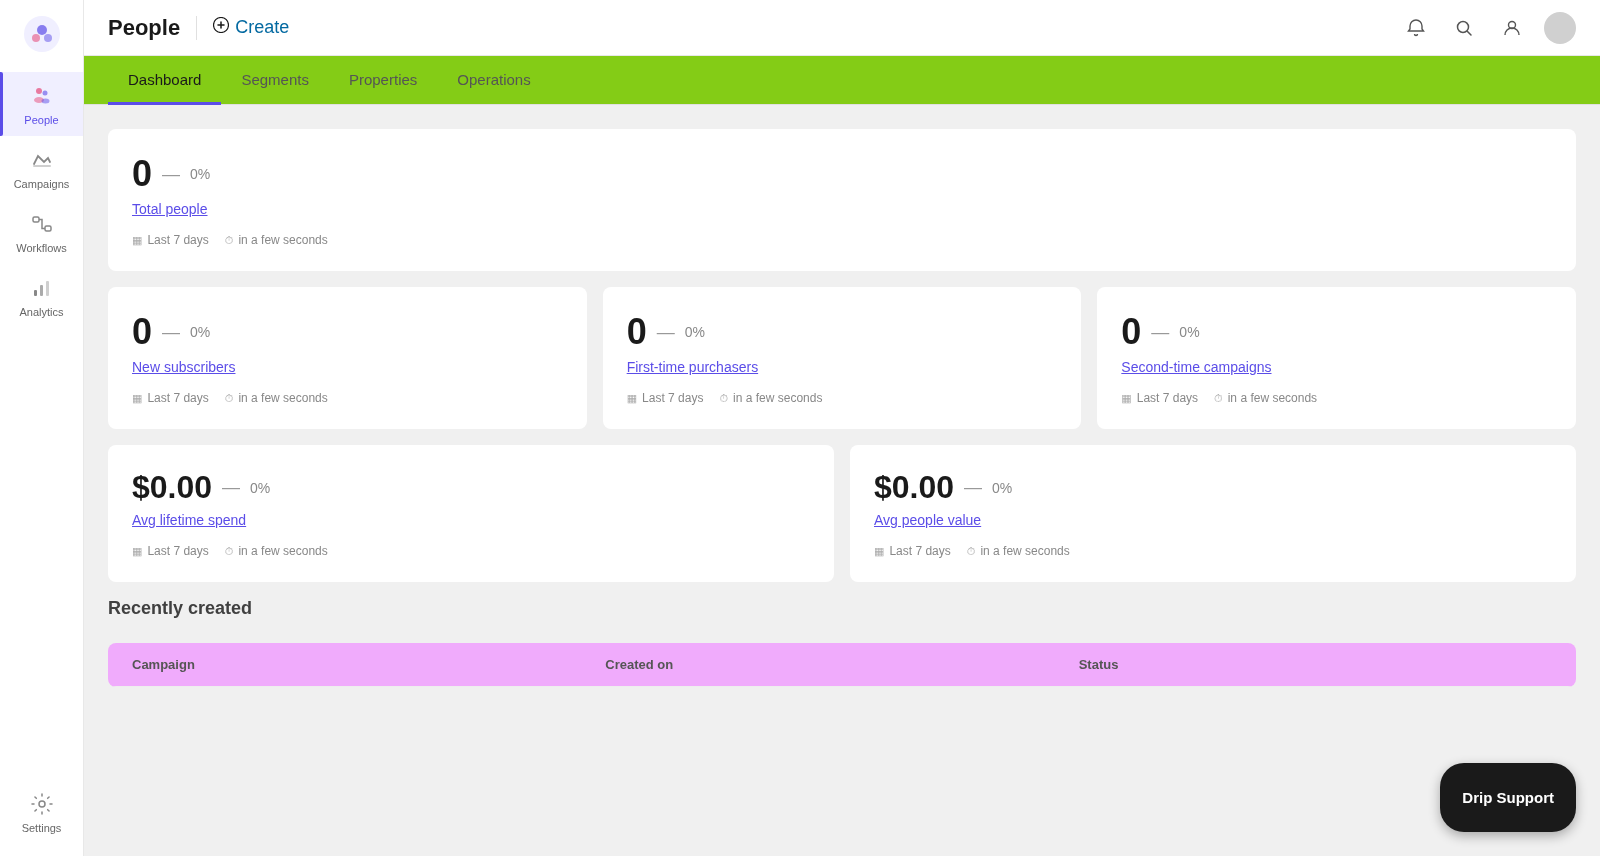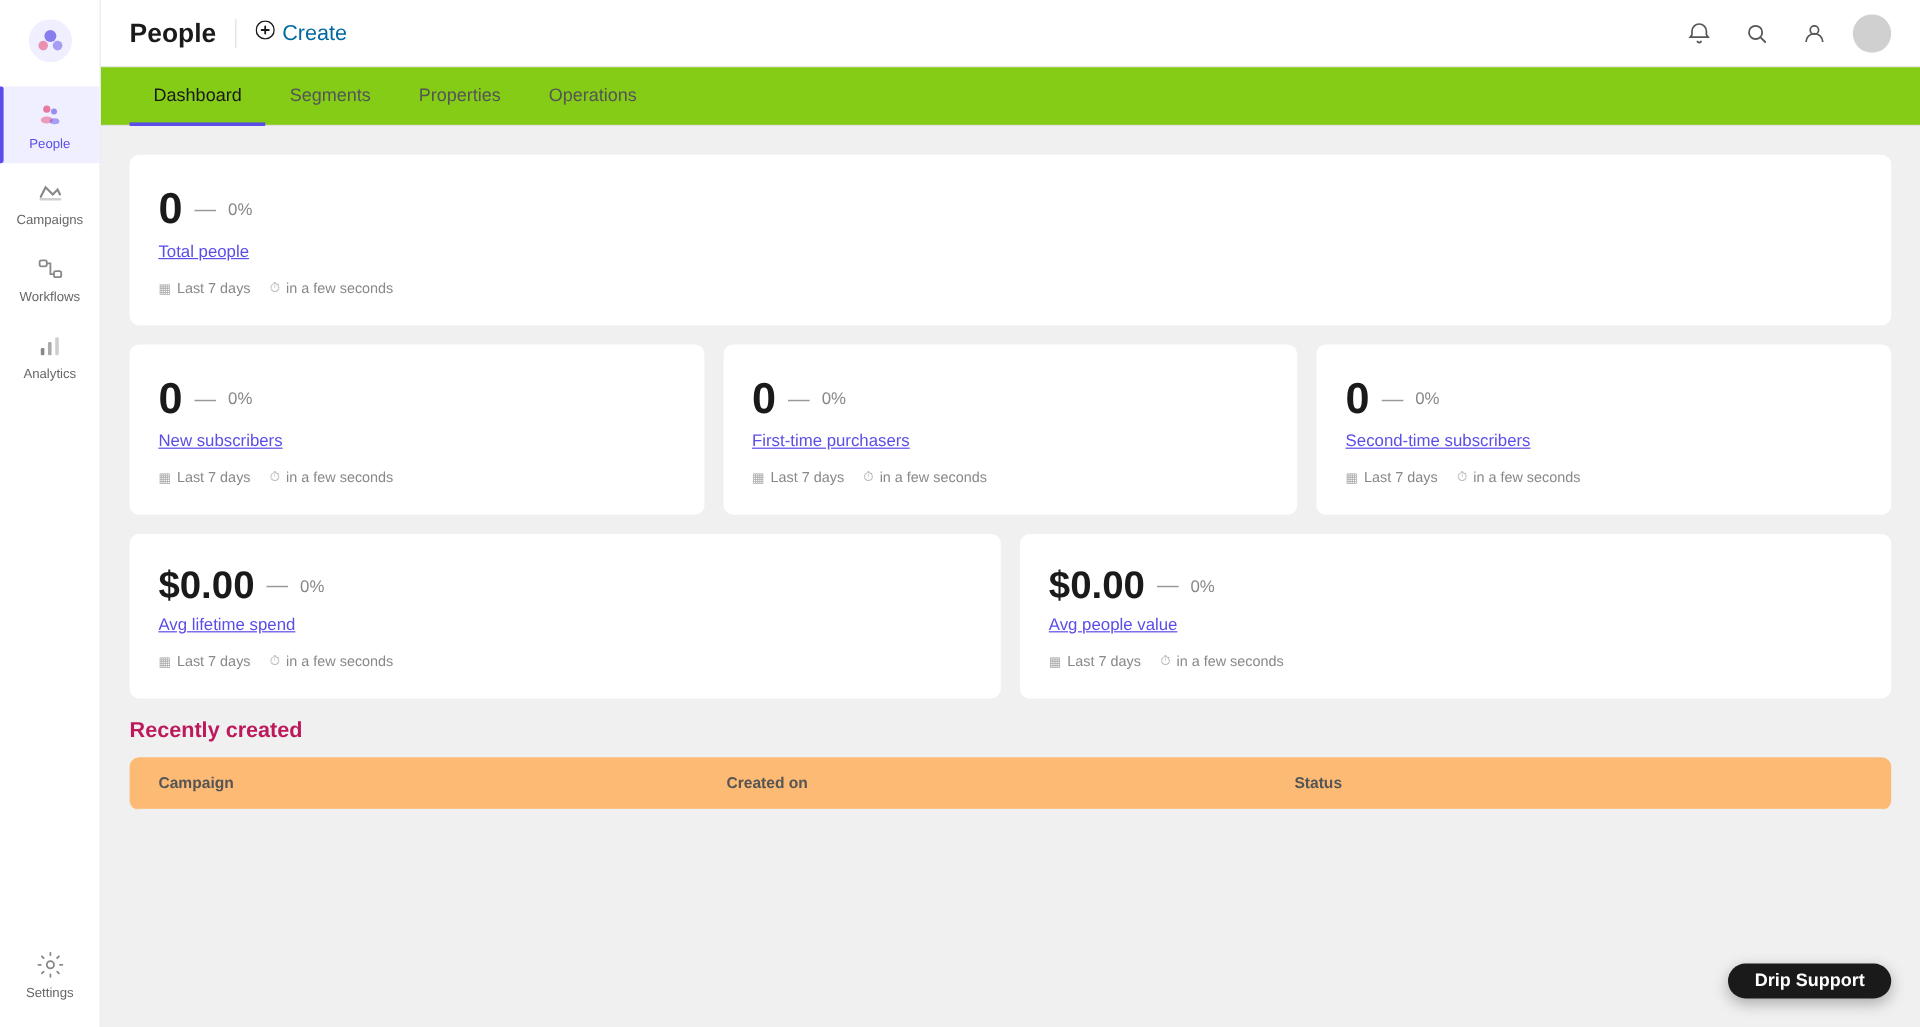--- a/index.html
+++ b/index.html
@@ -223,25 +223,25 @@
       margin-bottom: 16px;
     }
     .cards-row-3 { grid-template-columns: 1fr 1fr 1fr; }
     .cards-row-2 { grid-template-columns: 1fr 1fr; }
     .mb-16 { margin-bottom: 16px; }
 
     
     .section-title {
       font-size: 18px;
       font-weight: 700;
-      color: #be185d;
-      margin-bottom: 12px;
+      color: #404040;
+      margin-bottom: 24px;
     }
     .table-container {
-      background: #fdba74;
+      background: #f0abfc;
       border-radius: 8px;
       overflow: hidden;
     }
     .table-header {
       display: grid;
       grid-template-columns: 1fr 1fr 1fr;
       padding: 14px 24px;
       border-bottom: 1px solid #eee;
     }
     .table-header-cell {
@@ -264,21 +264,21 @@
 
     
     .drip-support-btn {
       position: fixed;
       bottom: 24px;
       right: 24px;
       background: #1a1a1a;
       color: #fff;
       border: none;
       border-radius: 24px;
-      padding: 6px 22px;
+      padding: 26px 22px;
       font-size: 15px;
       font-weight: 600;
       cursor: pointer;
       z-index: 1000;
       box-shadow: 0 4px 12px rgba(0,0,0,0.3);
     }
 
     
     svg { display: block; }
   </style>
@@ -452,21 +452,21 @@
           </div>
         </div>
       </div>
 
       <div class="stat-card">
         <div class="stat-top">
           <span class="stat-number">0</span>
           <span class="stat-dash">—</span>
           <span class="stat-pct">0%</span>
         </div>
-        <div class="stat-label">Second-time subscribers</div>
+        <div class="stat-label">Second-time campaigns</div>
         <div class="stat-footer">
           <div class="stat-footer-item">
             <span class="stat-footer-icon">▦</span>
             <span>Last 7 days</span>
           </div>
           <div class="stat-footer-item">
             <span class="stat-footer-icon">⏱</span>
             <span>in a few seconds</span>
           </div>
         </div>

